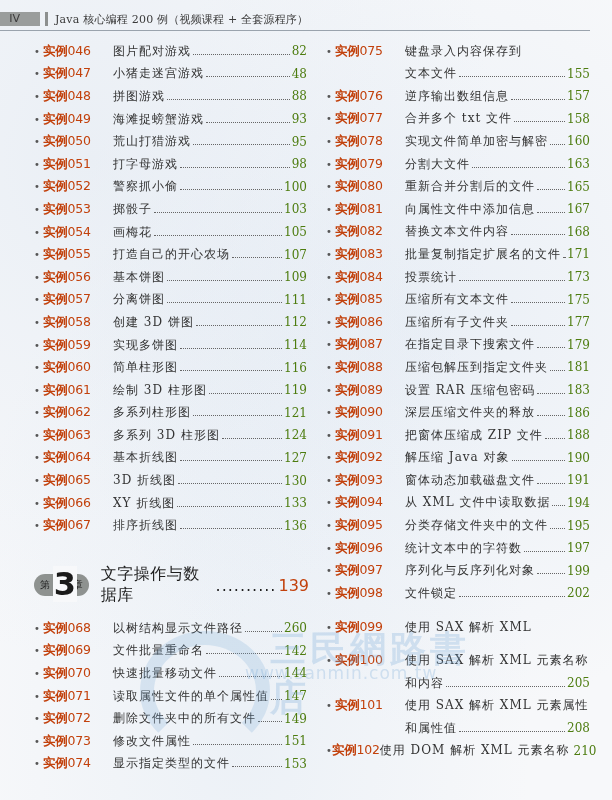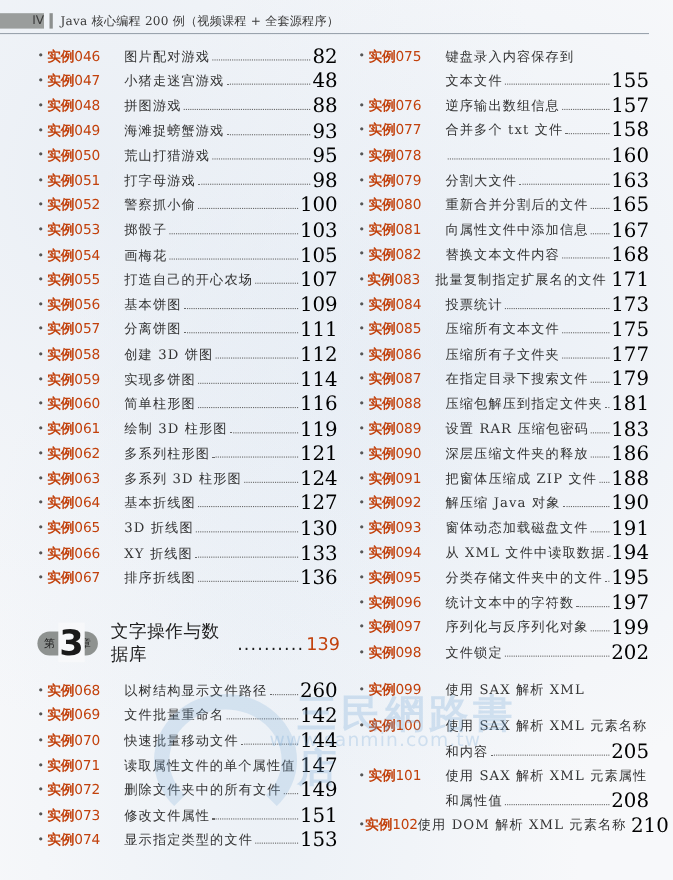--- a/index.html
+++ b/index.html
@@ -18,21 +18,21 @@
         radial-gradient(ellipse at 40% 90%, rgba(210,224,238,0.30), transparent 55%),
         #f7f8fa;
     }
     .header {
       position: absolute; left: 0; top: 10px; width: 612px; height: 18px;
       display: flex; align-items: center;
     }
     .header-pagenum {
       width: 40px; height: 14px; background: #9a9d9c;
       color: #3a3a3a; font-family: "DejaVu Sans", sans-serif;
-      font-size: 11px; text-align: right; padding-right: 0; line-height: 14px;
+      font-size: 11px; text-align: right; padding-right: 20px; line-height: 14px;
     }
     .header-sep { width: 3px; height: 14px; background: #8d908f; margin-left: 5px; }
     .header-title {
       margin-left: 7px; font-size: 11px; color: #3a3a3a;
       font-family: "DejaVu Serif", serif; letter-spacing: 0.2px;
     }
     .header-rule {
       position: absolute; left: 0; top: 30px; width: 590px; height: 1px; background: #9aa3ad;
     }
 
@@ -46,21 +46,21 @@
     .bullet { width: 9px; font-size: 10px; color: #555; font-family: "DejaVu Sans", sans-serif; }
     .label {
       font-family: "DejaVu Sans", sans-serif; font-size: 12.5px; color: #c2410c;
       font-weight: bold; width: 70px; letter-spacing: -0.2px;
     }
     .label .num { font-weight: normal; }
     .title { font-size: 12px; color: #333; letter-spacing: 1px; flex: 0 0 auto; }
     .dots {
       flex: 1 1 auto; border-bottom: 1px dotted #666; margin: 0 2px; height: 1px; align-self: center; margin-top: 6px;
     }
-    .page { font-size: 18px; color: #000000; flex: 0 0 auto; }
+    .page { font-size: 12px; color: #4d7c0f; flex: 0 0 auto; }
     .indent { padding-left: 79px; }
 
     .chapter {
       position: absolute; left: 34px; top: 570px; width: 275px; height: 30px;
       display: flex; align-items: center;
     }
     .badge {
       position: relative; width: 62px; height: 22px; background: #8e9290; border-radius: 11px;
       display: flex; align-items: center; justify-content: space-between; padding: 0 6px;
       color: #222; font-size: 10px; font-family: "DejaVu Sans", sans-serif;
@@ -405,20 +405,21 @@
         <span class="label"><span class="">实例</span><span class="num">077</span></span>
         <span class="title">合并多个 txt 文件</span>
         <span class="dots"></span>
         <span class="page">158</span>
       </div>
     </div>
     <div class="entry">
       <div class="line">
         <span class="bullet">•</span>
         <span class="label"><span class="">实例</span><span class="num">078</span></span>
+        <span class="title">实现文件简单加密与解密</span>
         <span class="dots"></span>
         <span class="page">160</span>
       </div>
     </div>
     <div class="entry">
       <div class="line">
         <span class="bullet">•</span>
         <span class="label"><span class="">实例</span><span class="num">079</span></span>
         <span class="title">分割大文件</span>
         <span class="dots"></span>

